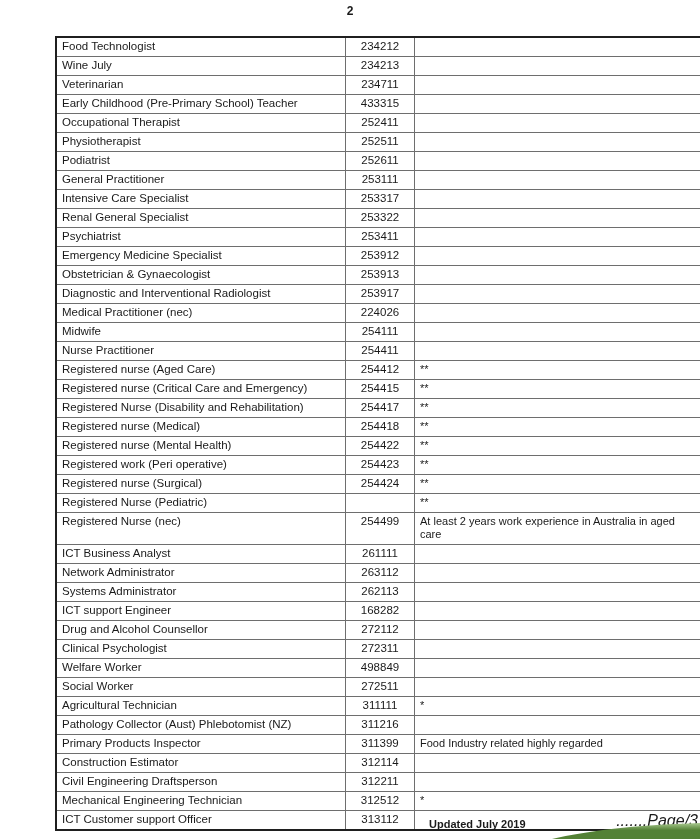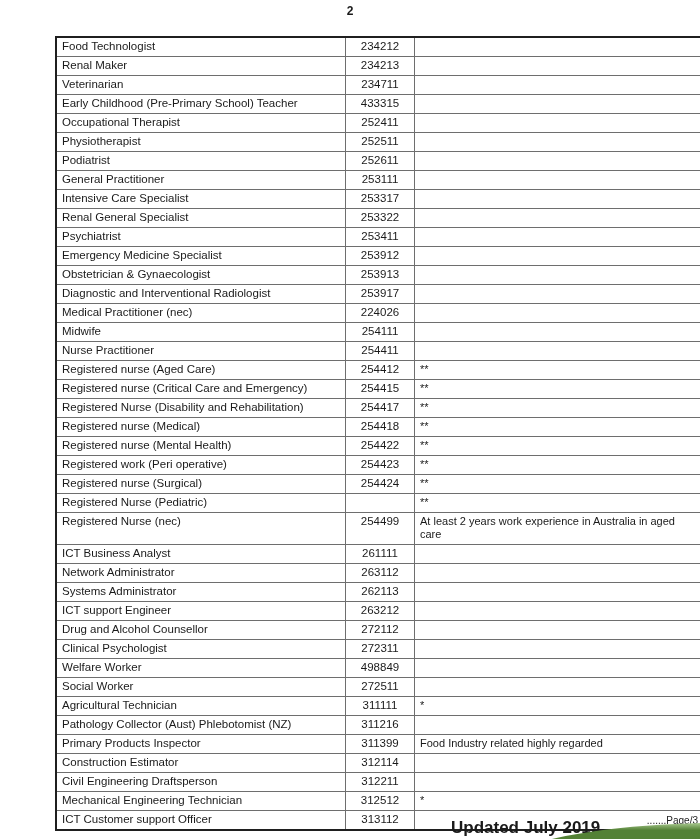--- a/index.html
+++ b/index.html
@@ -58,28 +58,29 @@
     position: relative;
     font-size: 11px;
   }
   .note-text {
     display: inline;
   }
   .page-marker {
     position: absolute;
     right: 4px;
     bottom: 2px;
-    font-size: 10px;
+    font-style: italic;
+    font-size: 16px;
     white-space: nowrap;
   }
   .footer-updated {
     position: absolute;
     top: 818px;
-    left: 451px;
-    font-size: 17px;
+    left: 429px;
+    font-size: 11px;
     font-weight: 700;
     color: #1a1a1a;
   }
   .swoosh {
     position: absolute;
     right: 0;
     bottom: 0;
     width: 148px;
     height: 19px;
     display: block;
@@ -95,21 +96,21 @@
   <tr>
     <td class="occ-cell">Food Technologist</td>
     <td class="code-cell">234212</td>
     <td class="note-cell">
       <span class="note-text"></span>
       
     </td>
   </tr>
 
   <tr>
-    <td class="occ-cell">Renal Maker</td>
+    <td class="occ-cell">Wine July</td>
     <td class="code-cell">234213</td>
     <td class="note-cell">
       <span class="note-text"></span>
       
     </td>
   </tr>
 
   <tr>
     <td class="occ-cell">Veterinarian</td>
     <td class="code-cell">234711</td>
@@ -348,21 +349,21 @@
     <td class="occ-cell">Systems Administrator</td>
     <td class="code-cell">262113</td>
     <td class="note-cell">
       <span class="note-text"></span>
       
     </td>
   </tr>
 
   <tr>
     <td class="occ-cell">ICT support Engineer</td>
-    <td class="code-cell">263212</td>
+    <td class="code-cell">168282</td>
     <td class="note-cell">
       <span class="note-text"></span>
       
     </td>
   </tr>
 
   <tr>
     <td class="occ-cell">Drug and Alcohol Counsellor</td>
     <td class="code-cell">272112</td>
     <td class="note-cell">

